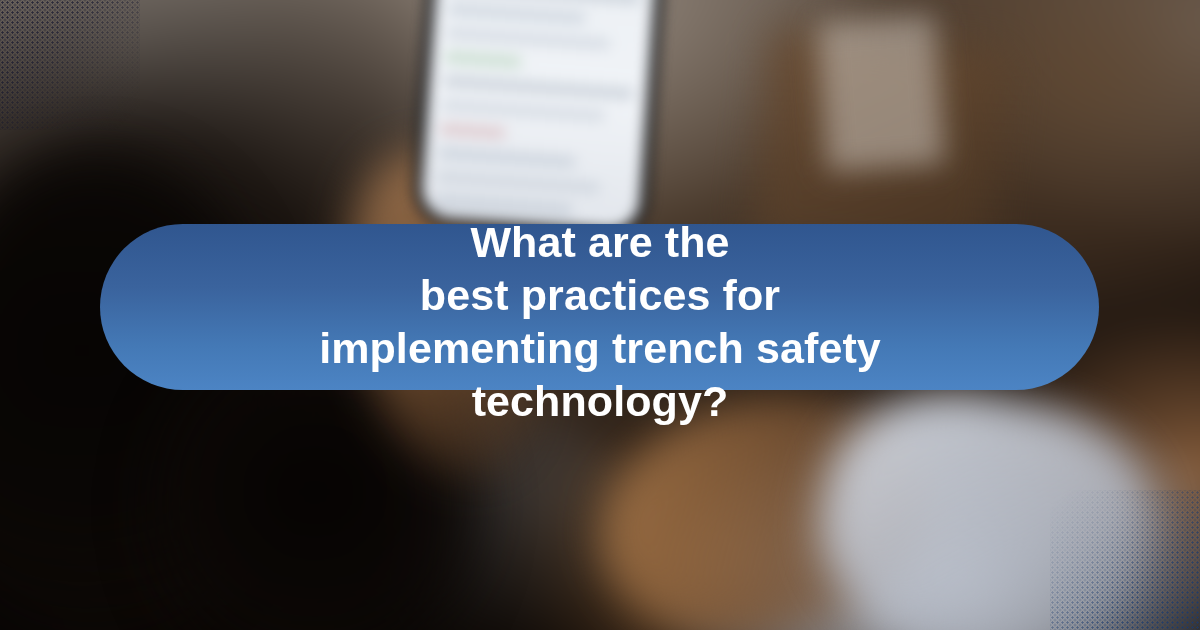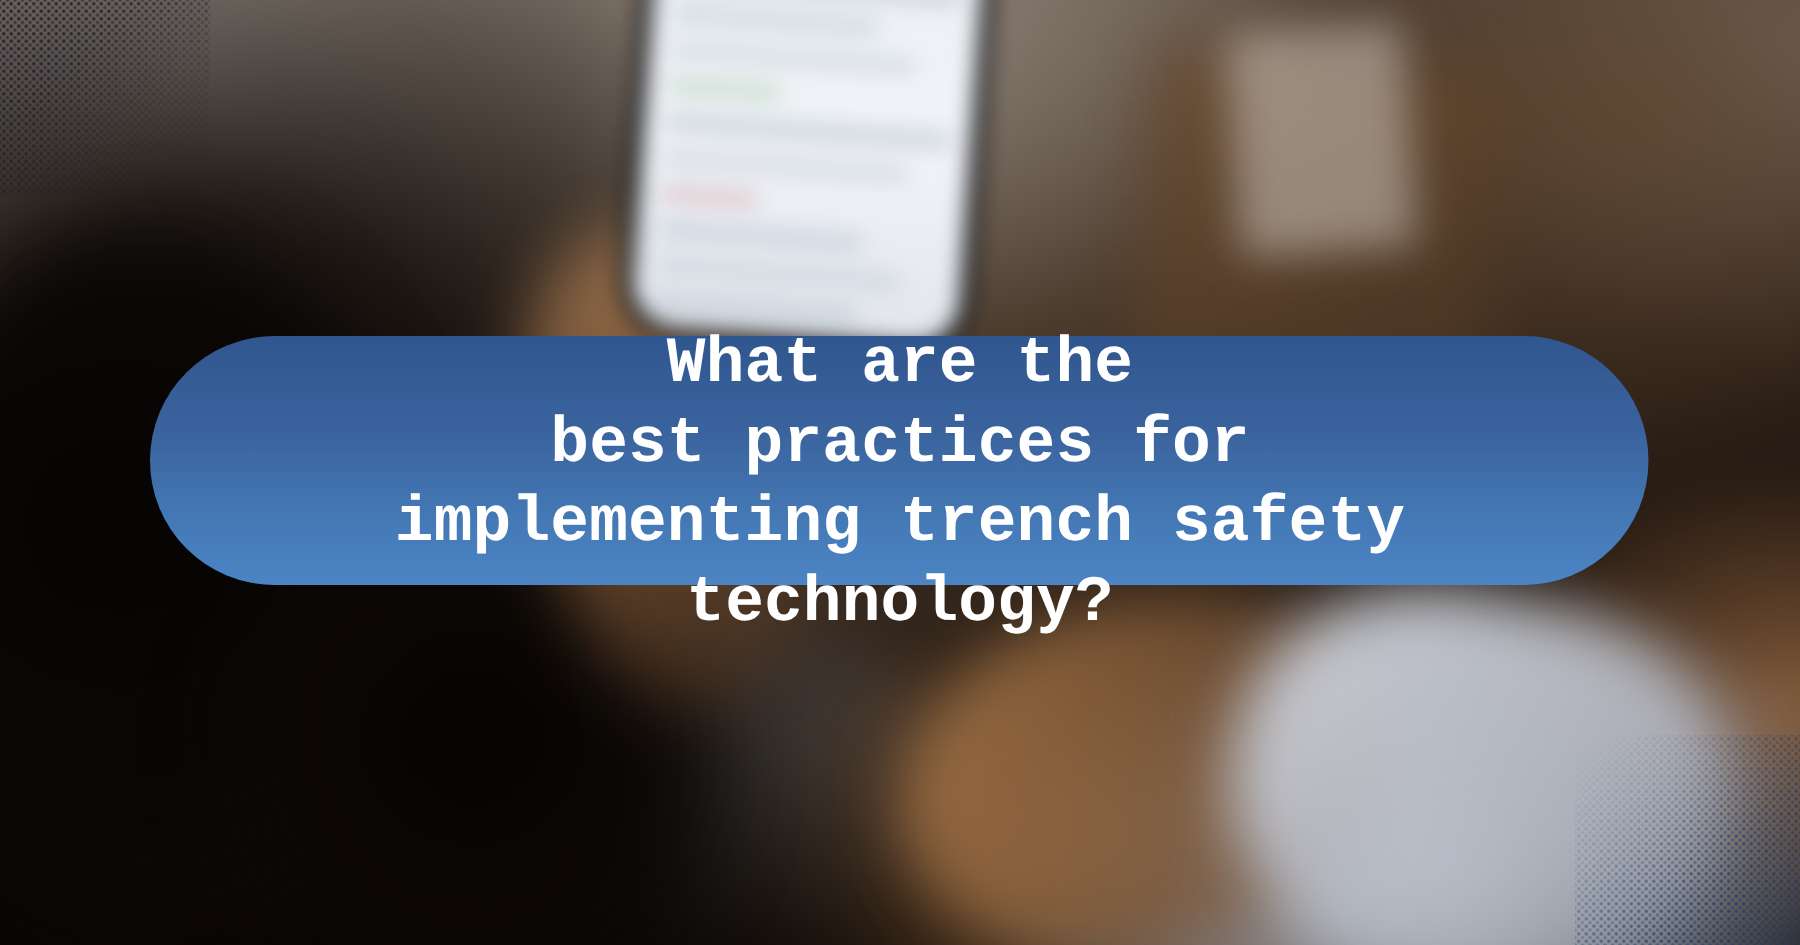--- a/index.html
+++ b/index.html
@@ -7,21 +7,21 @@
     margin: 0;
     padding: 0;
     background: #000;
   }
 
   #stage {
     position: relative;
     width: 1200px;
     height: 630px;
     overflow: hidden;
-    font-family: Liberation Mono, monospace;
+    font-family: Liberation Sans, sans-serif;
     background: #be185d;
   }
 
   
   .bg-layer {
     position: absolute;
     inset: 0;
     overflow: hidden;
   }
 

